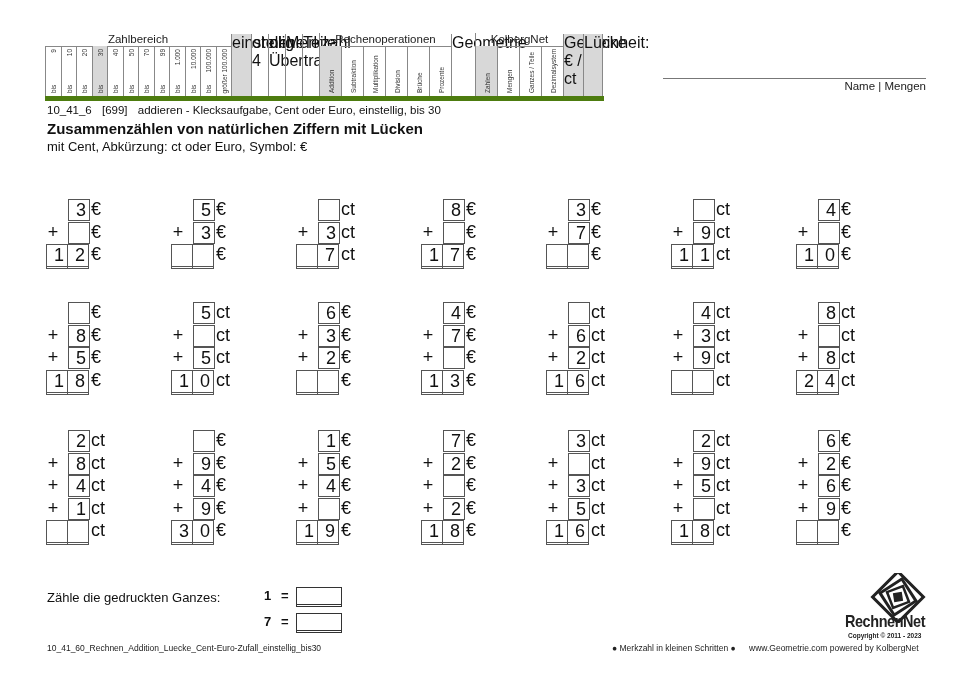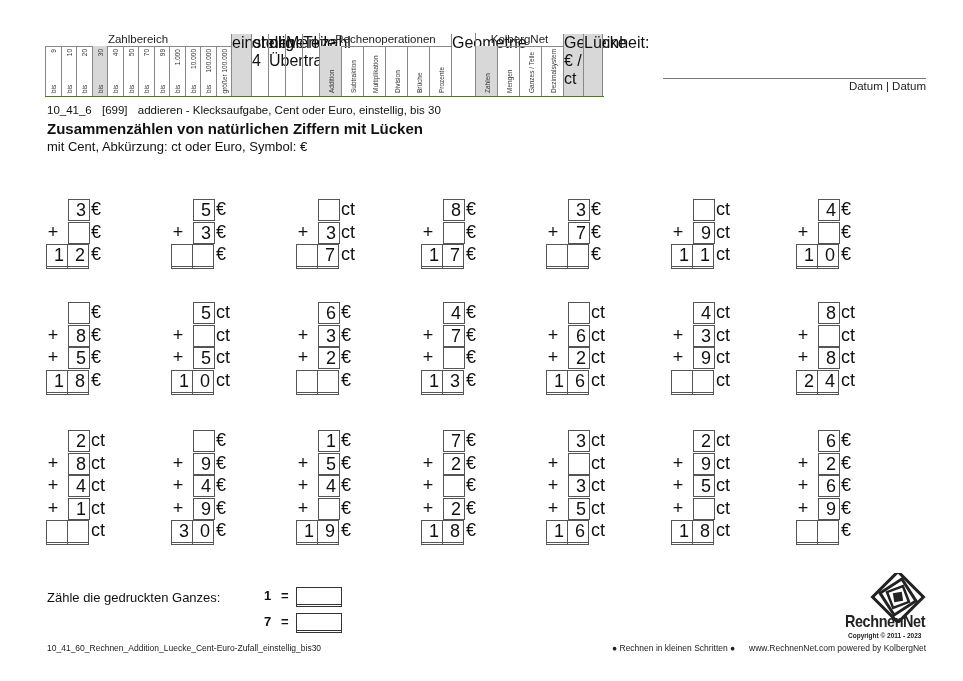--- a/index.html
+++ b/index.html
@@ -1,19 +1,19 @@
 <!DOCTYPE html>
 <html><head>
 <meta charset="utf-8">
 <style>
   html, body { margin:0; padding:0; background:#ffffff; }
   body { width:963px; height:681px; position:relative; overflow:hidden; font-family:"Liberation Sans", sans-serif; color:#111; }
 
   
-  .cat-table { position:absolute; left:45px; top:34px; height:62px; border-bottom:1px solid #4d7c0f; }
+  .cat-table { position:absolute; left:45px; top:34px; height:62px; border-bottom:5px solid #4d7c0f; }
   .cat-col { position:absolute; top:12px; height:50px; border-left:1px solid #888; box-sizing:border-box; }
   .cat-col.hl { background:#d8d8d8; }
   .cat-col .vt { position:absolute; left:50%; bottom:3px; transform-origin:left bottom; transform:rotate(-90deg) translate(0, 50%); white-space:nowrap; font-size:6.5px; color:#333; }
   .cat-col .vt-top { position:absolute; left:50%; top:3px; white-space:nowrap; font-size:6.5px; color:#333; transform-origin:left top; transform:rotate(-90deg) translate(-100%, -50%); }
   .grp-title { position:absolute; top:-1px; height:13px; font-size:11.5px; text-align:center; color:#222; border-left:1px solid #888; box-sizing:border-box; }
   .grp-line { position:absolute; top:12px; height:1px; background:#888; }
   .tall-col { position:absolute; top:0; height:62px; border-left:1px solid #888; box-sizing:border-box; }
   .tall-col.hl { background:#d8d8d8; }
 
   .name-line { position:absolute; left:663px; top:78px; width:263px; height:1px; background:#777; }
@@ -134,21 +134,21 @@
       <span class="vt">Ganzes / Teile</span>
     </div>
     <div class="cat-col" style="left:496px;width:22px">
       <span class="vt">Dezimalsystem</span>
     </div>
     <div class="tall-col hl" style="left:518px;width:20px"><span class="vt">Geldeinheit: € / ct</span></div>
     <div class="tall-col hl" style="left:538px;width:20px;border-right:1px solid #888"><span class="vt">Lücke</span></div>
   </div>
 
 <div class="name-line"></div>
-<div class="name-label">Datum | Datum</div>
+<div class="name-label">Name | Mengen</div>
 
 <div class="meta">
   <span>10_41_6</span>
   <span>[699]</span>
   <span>addieren - Klecksaufgabe, Cent oder Euro, einstellig, bis 30</span>
 </div>
 <div class="title">Zusammenzählen von natürlichen Ziffern mit Lücken</div>
 <div class="subtitle">mit Cent, Abkürzung: ct oder Euro, Symbol: €</div>
 
 <div id="problems">
@@ -431,22 +431,22 @@
 <div id="countRows">
     <div class="count-row" style="left:264px;top:588px">1</div>
     <div class="count-row" style="left:281px;top:588px">=</div>
     <div class="count-box" style="left:296px;top:587px"></div>
     <div class="count-row" style="left:264px;top:614px">7</div>
     <div class="count-row" style="left:281px;top:614px">=</div>
     <div class="count-box" style="left:296px;top:613px"></div>
   </div>
 
 <div class="footer-left">10_41_60_Rechnen_Addition_Luecke_Cent-Euro-Zufall_einstellig_bis30</div>
-<div class="footer-mid">● Rechnen in kleinen Schritten ●</div>
-<div class="footer-right">www.RechnenNet.com powered by KolbergNet</div>
+<div class="footer-mid">● Merkzahl in kleinen Schritten ●</div>
+<div class="footer-right">www.Geometrie.com powered by KolbergNet</div>
 
 <svg class="logo" viewBox="0 0 60 50">
   <g transform="translate(30,24) rotate(45)">
     <rect x="-18" y="-18" width="36" height="36" fill="none" stroke="#222" stroke-width="3"></rect>
     <rect x="-13" y="-13" width="26" height="26" fill="none" stroke="#222" stroke-width="3" transform="rotate(12)"></rect>
     <rect x="-8.5" y="-8.5" width="17" height="17" fill="none" stroke="#222" stroke-width="2.5" transform="rotate(24)"></rect>
     <rect x="-4.5" y="-4.5" width="9" height="9" fill="#222" transform="rotate(36)"></rect>
   </g>
 </svg>
 <div class="logo-name">RechnenNet</div>

